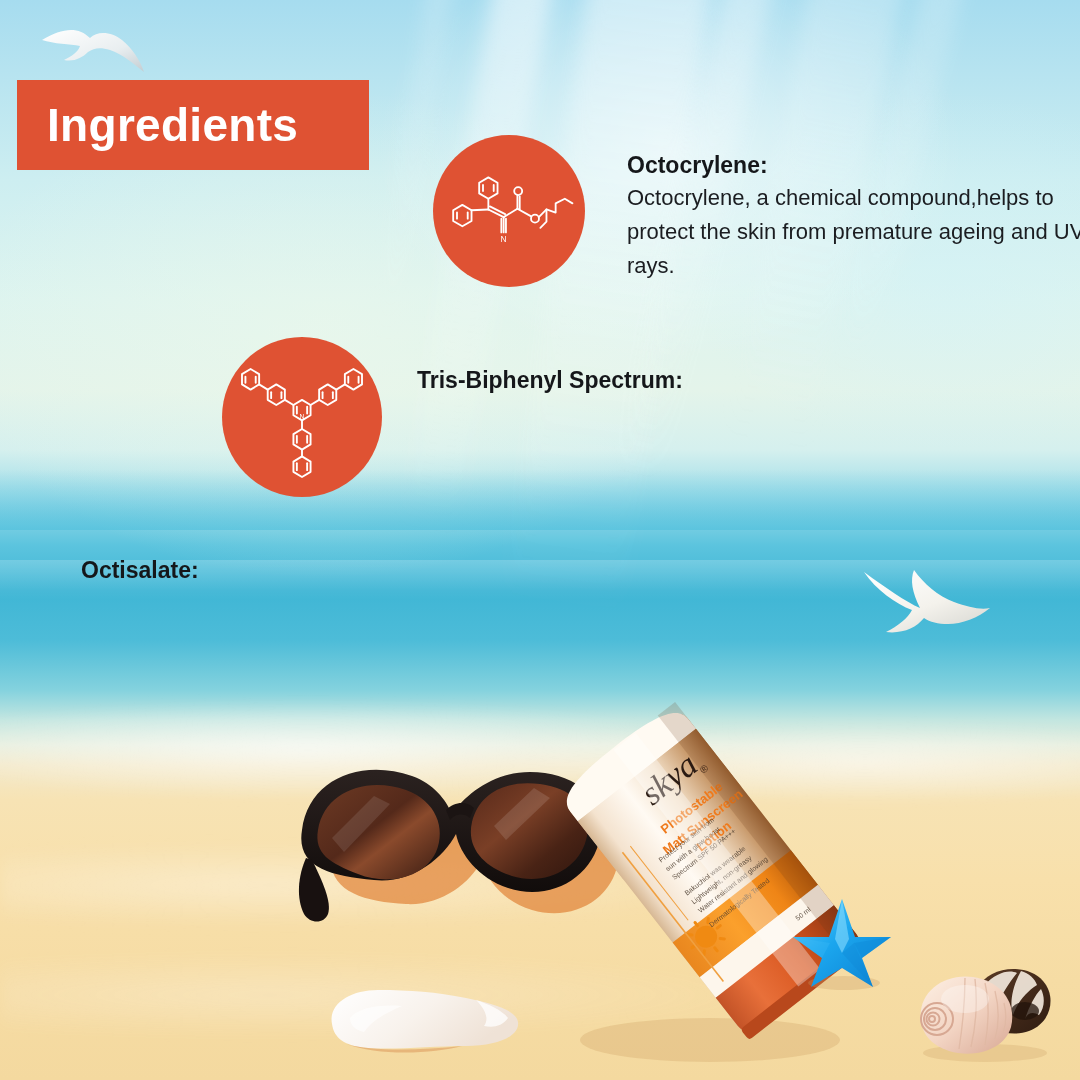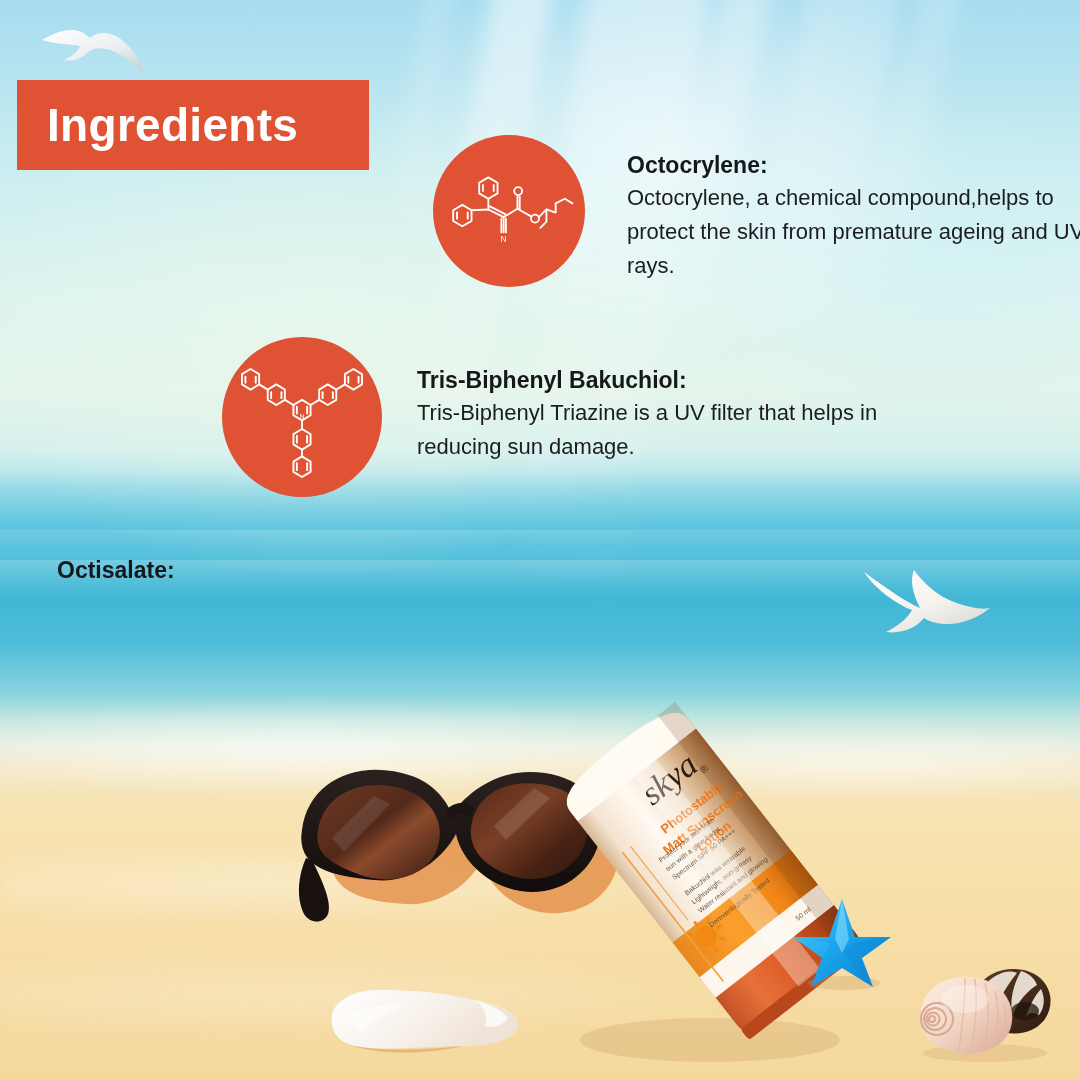--- a/index.html
+++ b/index.html
@@ -96,21 +96,21 @@
   .ing1{ left:433px; top:135px; }
   .ing1 .circle{ width:152px; height:152px; }
   .ing1 .ing-text{ margin-left:42px; width:470px; padding-top:15px; }
 
   .ing2{ left:222px; top:337px; }
   .ing2 .circle{ width:160px; height:160px; }
   .ing2 .ing-text{ margin-left:35px; width:470px; padding-top:28px; }
 
   .ing3{ left:30px; top:540px; }
   .ing3 .circle{ width:155px; height:155px; }
-  .ing3 .ing-text{ margin-left:27px; width:500px; padding-top:15px; }
+  .ing3 .ing-text{ margin-left:51px; width:500px; padding-top:15px; }
 
   .mol{ position:absolute; left:50%; top:50%; transform:translate(-50%,-50%); overflow:visible; }
 
   
   .scene{ position:absolute; left:0; top:690px; width:1080px; height:390px; }
 
   .glasses{ position:absolute; left:296px; top:28px; width:340px; height:260px; }
   .tube{ position:absolute; left:560px; top:10px; width:330px; height:370px; }
   .star{ position:absolute; left:792px; top:205px; width:100px; height:95px; }
   .shells{ position:absolute; left:905px; top:255px; width:160px; height:120px; }
@@ -240,22 +240,21 @@
         <polygon points="70,84 80,90 80,102 70,108 60,102 60,90"></polygon>
         <polyline points="64,92 64,100"></polyline>
         <polyline points="76,92 76,100"></polyline>
         <line x1="70" y1="108" x2="70" y2="116"></line>
         <polygon points="70,116 80,122 80,134 70,140 60,134 60,122"></polygon>
         <polyline points="64,124 64,132"></polyline>
         <polyline points="76,124 76,132"></polyline>
       </svg>
     </div>
     <div class="ing-text">
-      <div class="ing-title">Tris-Biphenyl Bakuchiol:</div>
-      <div class="ing-body">Tris-Biphenyl Triazine is a UV filter that helps in reducing sun damage.</div>
+      <div class="ing-title">Tris-Biphenyl Spectrum:</div>
     </div>
   </div>
 
   <div class="ing ing3">
     <div class="ing-text">
       <div class="ing-title">Octisalate:</div>
     </div>
   </div>
 
   <div class="scene">

